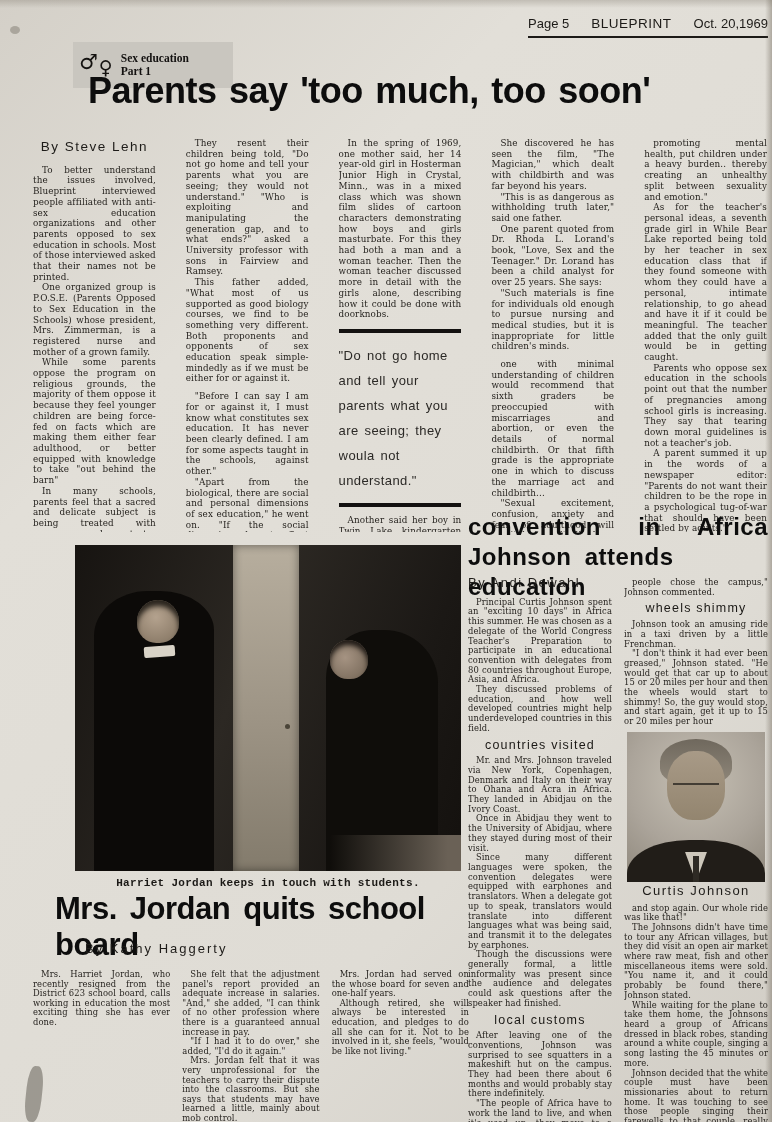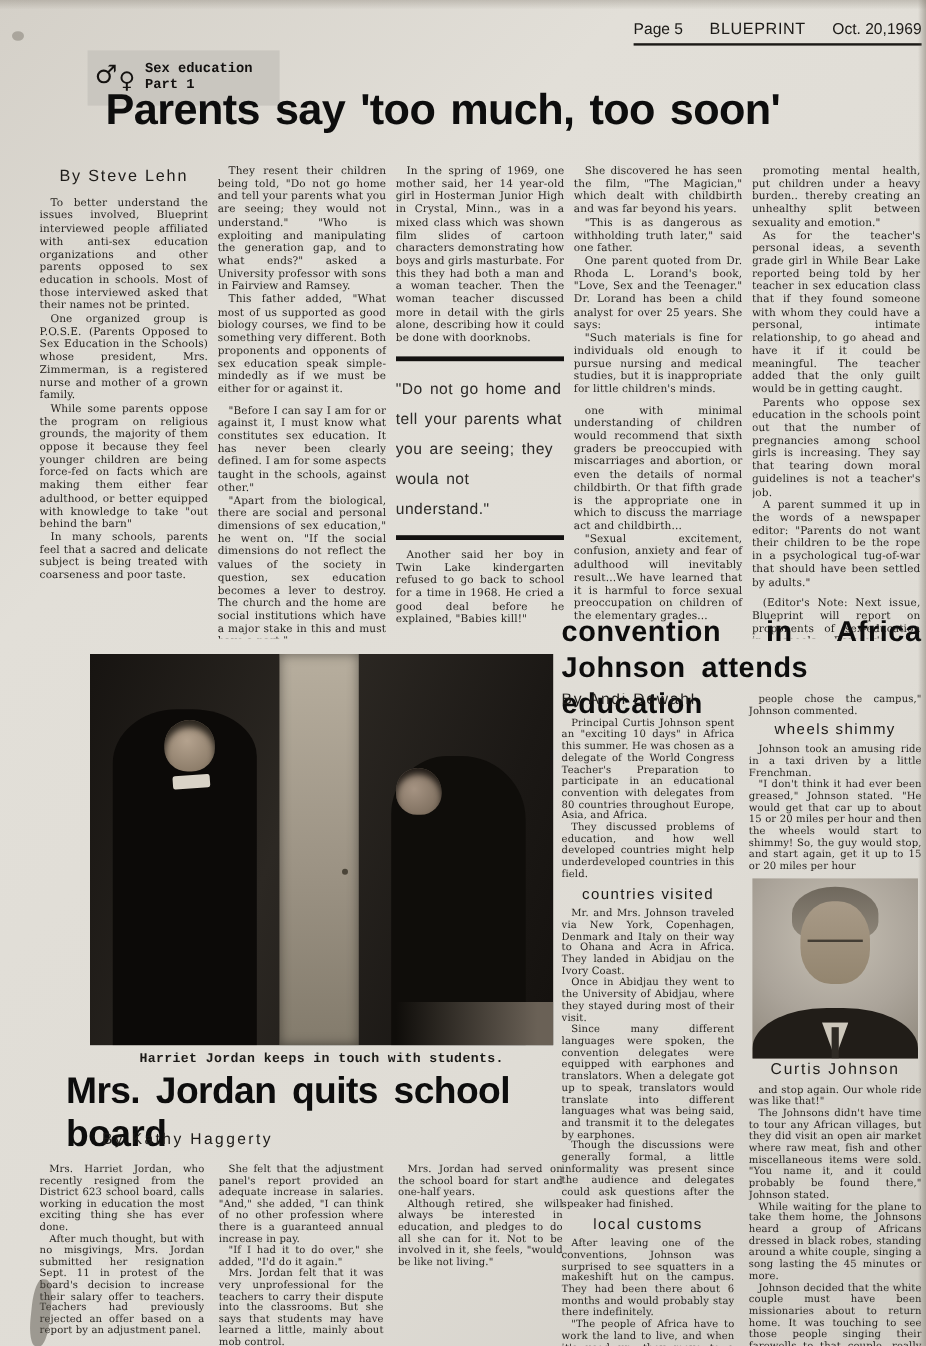--- a/index.html
+++ b/index.html
@@ -15,31 +15,31 @@
     font-family:"Liberation Sans", sans-serif; font-size:13px; color:#1c1a17; }
   .masthead-row .mh-name { font-size:13.5px; letter-spacing:0.5px; }
   .masthead-rule { position:absolute; left:528px; top:36px; width:240px; height:2px; background:#1c1a17; }
 
   
   .kicker { position:absolute; left:73px; top:42px; width:160px; height:46px;
     background:#c9c6bf; display:flex; align-items:center; gap:4px; padding:2px 6px; box-sizing:border-box; }
   .kicker .sym { font-family:"DejaVu Sans", sans-serif; font-weight:bold; color:#141210; }
   .kicker .sym-m { font-size:21px; margin-top:-6px; }
   .kicker .sym-f { font-size:19px; margin-top:4px; margin-left:-3px; }
-  .kicker .ktext { font-family:Liberation Mono, monospace; font-weight:bold;
+  .kicker .ktext { font-family:Liberation Serif, serif; font-weight:bold;
     font-size:11.5px; line-height:1.1; color:#131110; margin-left:4px; }
 
   
   .main-headline { position:absolute; left:88px; top:70px; width:640px;
     font-family:"Liberation Sans", sans-serif; font-weight:bold; font-size:36px;
     letter-spacing:-0.5px; word-spacing:3px; color:#0d0d0d; }
 
   
   .top-article { position:absolute; left:33px; top:138px; width:734px; height:394px;
-    display:flex; gap:8px; }
+    display:flex; gap:30px; }
   .col { flex:1 1 0; overflow:hidden; text-align:justify;
     font-size:8.8px; line-height:10.7px; letter-spacing:0.1px; }
   .col p { margin:0; text-indent:9px; }
   .col p.gap { margin-top:7px; }
   .byline { font-family:"Liberation Sans", sans-serif; font-size:13.5px;
     letter-spacing:1.5px; text-align:center; text-indent:0 !important;
     margin:4px 0 12px !important; color:#1e1c19; }
   .pullquote-wrap { margin:9px 0 8px; border-top:4px solid #131110; padding-top:10px; }
   .pullquote { font-family:"Liberation Sans", sans-serif; font-size:13px;
     line-height:25px; text-align:left; color:#2b2926; letter-spacing:0.4px; word-spacing:2px; }
@@ -203,29 +203,28 @@
     <div class="p1-face-right"></div>
     <div class="p1-floor"></div>
   </div>
   <div class="photo-caption1">Harriet Jordan keeps in touch with students.</div>
 
   <div class="jordan-headline">Mrs. Jordan quits school board</div>
   <div class="jordan-byline">By  Kathy Haggerty</div>
   <div class="jordan-cols">
     <div class="jcol">
       <p>Mrs. Harriet Jordan, who recently resigned from the District 623 school board, calls working in education the most exciting thing she has ever done.</p>
-      <p>After much thought, but with no misgivings, Mrs. Jordan submitted her resignation Sept. 11 in protest of the board's decision to increase their salary offer to teachers. Teachers had previously rejected an offer based on a report by an adjustment panel.</p>
     </div>
     <div class="jcol">
       <p>She felt that the adjustment panel's report provided an adequate increase in salaries. "And," she added, "I can think of no other profession where there is a guaranteed annual increase in pay.</p>
       <p>"If I had it to do over," she added, "I'd do it again."</p>
       <p>Mrs. Jordan felt that it was very unprofessional for the teachers to carry their dispute into the classrooms. But she says that students may have learned a little, mainly about mob control.</p>
     </div>
     <div class="jcol">
-      <p>Mrs. Jordan had served on the school board for start and one-half years.</p>
+      <p>Mrs. Jordan had served on the whose board for seven and one-half years.</p>
       <p>Although retired, she will always be interested in education, and pledges to do all she can for it. Not to be involved in it, she feels, "would be like not living."</p>
     </div>
   </div>
 
   <div class="johnson">
     <div class="jh-line jh-line2">convention in  Africa</div>
     <div class="jh-line">Johnson attends education</div>
   </div>
   <div class="johnson-cols">
     <div class="vcol vcol-a">

